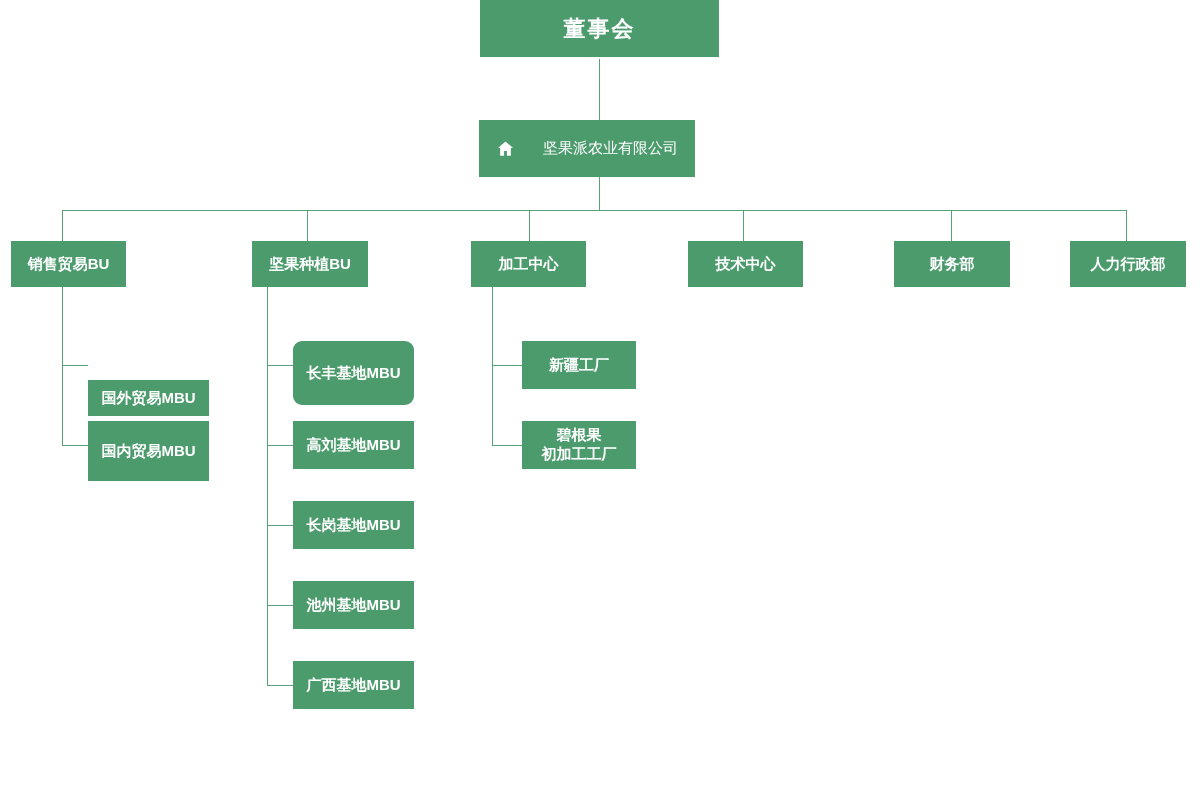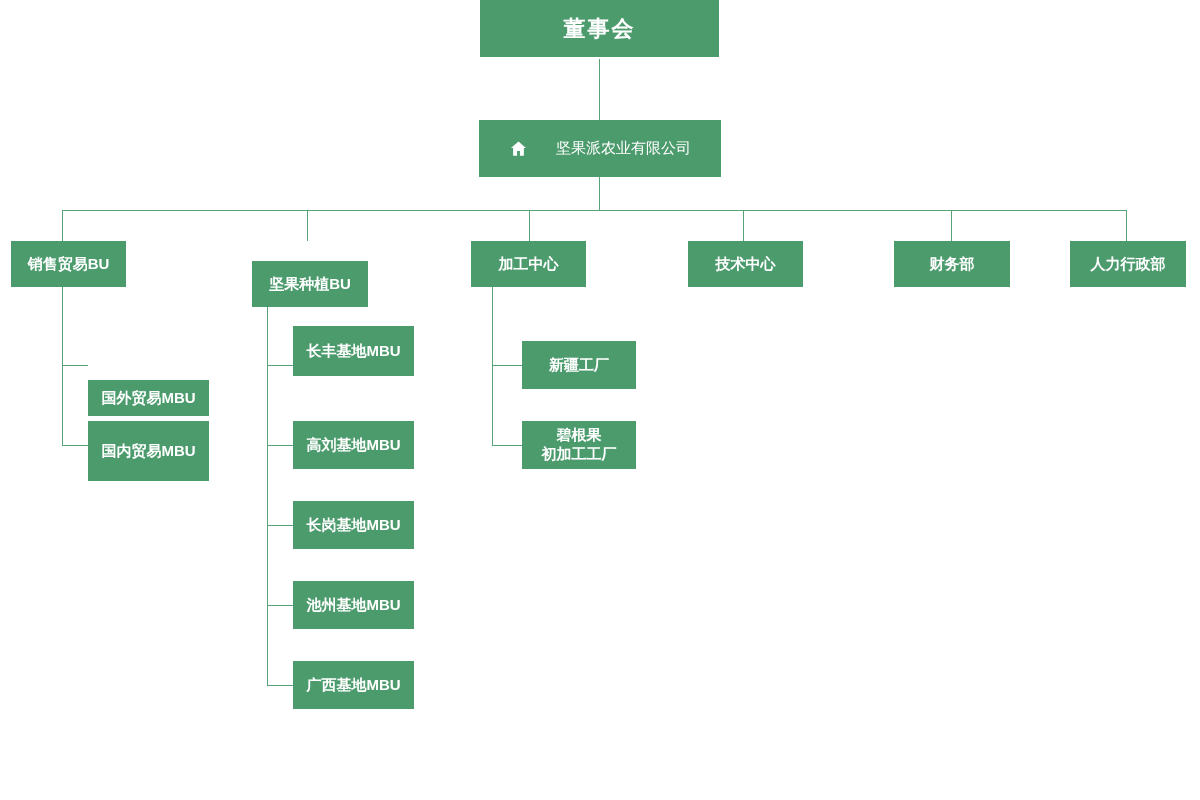--- a/index.html
+++ b/index.html
@@ -19,37 +19,37 @@
     align-items: center;
     justify-content: center;
     font-size: 15px;
     font-weight: 700;
     text-align: center;
     box-sizing: border-box;
   }
   .line { position: absolute; background: #58a277; }
 
   #n-root    { left: 480px; top: 0;   width: 239px; height: 57px; font-size: 22px; letter-spacing: 2px; }
-  #n-company { left: 479px; top: 120px; width: 242px; height: 57px; font-weight: 400; gap: 28px; }
+  #n-company { left: 479px; top: 120px; width: 216px; height: 57px; font-weight: 400; gap: 28px; }
   #n-company .home-ic { display: inline-flex; align-items: center; }
 
   
   #d0 { left: 11px;   top: 241px; width: 115px; height: 46px; }
-  #d1 { left: 252px;  top: 241px; width: 116px; height: 46px; margin-top: 20px; }
+  #d1 { left: 252px;  top: 241px; width: 116px; height: 46px; }
   #d2 { left: 471px;  top: 241px; width: 115px; height: 46px; }
   #d3 { left: 688px;  top: 241px; width: 115px; height: 46px; }
   #d4 { left: 894px;  top: 241px; width: 116px; height: 46px; }
   #d5 { left: 1070px; top: 241px; width: 116px; height: 46px; }
 
   
   #c0-0 { left: 88px; top: 341px; width: 121px; height: 36px; margin-top: 39px; }
   #c0-1 { left: 88px; top: 421px; width: 121px; height: 60px; }
 
   
-  #c1-0 { left: 293px; top: 326px; width: 121px; height: 50px; }
+  #c1-0 { left: 293px; top: 341px; width: 121px; height: 64px; border-radius: 9px; }
   #c1-1 { left: 293px; top: 421px; width: 121px; height: 48px; }
   #c1-2 { left: 293px; top: 501px; width: 121px; height: 48px; }
   #c1-3 { left: 293px; top: 581px; width: 121px; height: 48px; }
   #c1-4 { left: 293px; top: 661px; width: 121px; height: 48px; }
 
   
   #c2-0 { left: 522px; top: 341px; width: 114px; height: 48px; }
   #c2-1 { left: 522px; top: 421px; width: 114px; height: 48px; white-space: pre-line; line-height: 1.25; }
 </style>
 </head>

